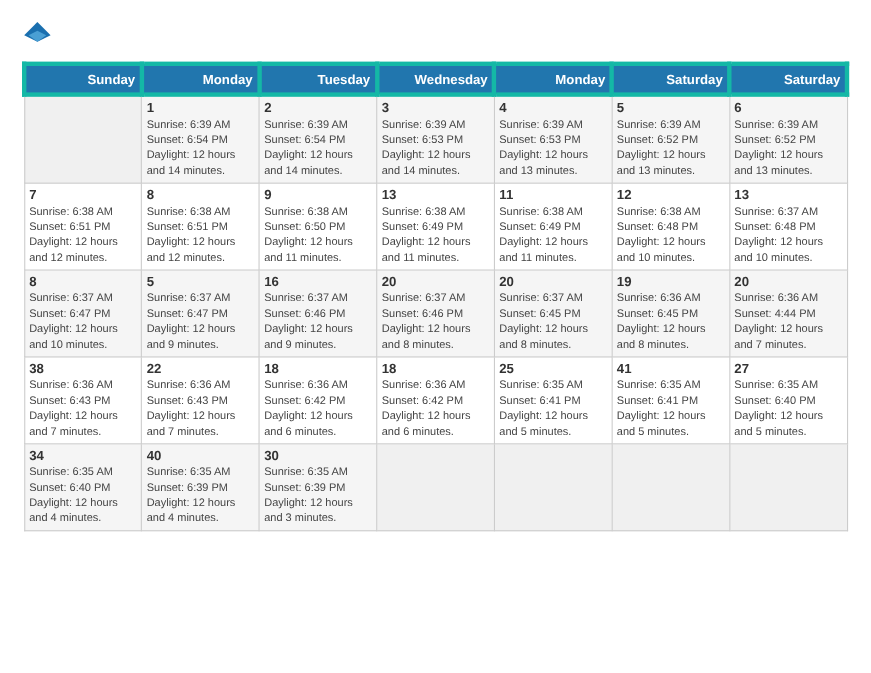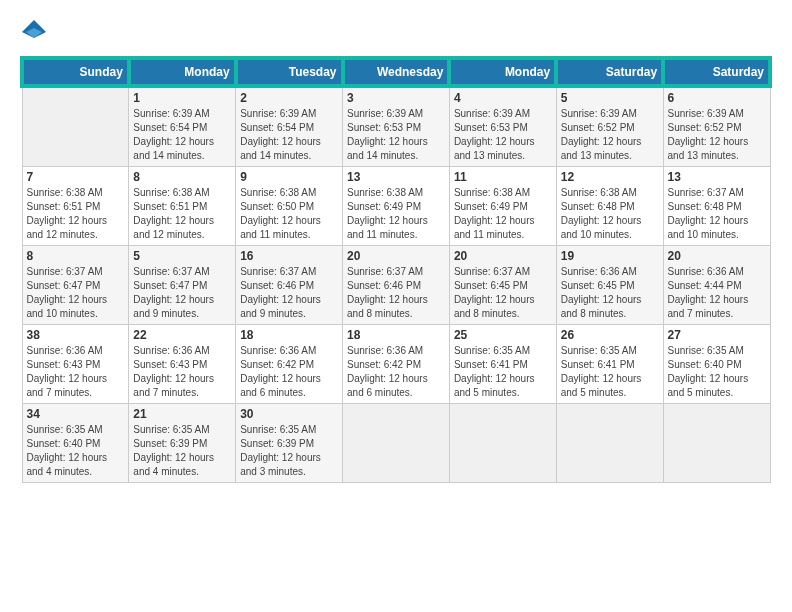--- a/index.html
+++ b/index.html
@@ -362,21 +362,21 @@
           <td>
             <span class="day-number">25</span>
             <div class="day-info">
               <div>Sunrise: 6:35 AM</div>
               <div>Sunset: 6:41 PM</div>
               <div>Daylight: 12 hours</div>
               <div>and 5 minutes.</div>
             </div>
           </td>
           <td>
-            <span class="day-number">26</span>
+            <span class="day-number">41</span>
             <div class="day-info">
               <div>Sunrise: 6:35 AM</div>
               <div>Sunset: 6:41 PM</div>
               <div>Daylight: 12 hours</div>
               <div>and 5 minutes.</div>
             </div>
           </td>
           <td>
             <span class="day-number">27</span>
             <div class="day-info">
@@ -391,21 +391,21 @@
           <td>
             <span class="day-number">34</span>
             <div class="day-info">
               <div>Sunrise: 6:35 AM</div>
               <div>Sunset: 6:40 PM</div>
               <div>Daylight: 12 hours</div>
               <div>and 4 minutes.</div>
             </div>
           </td>
           <td>
-            <span class="day-number">21</span>
+            <span class="day-number">40</span>
             <div class="day-info">
               <div>Sunrise: 6:35 AM</div>
               <div>Sunset: 6:39 PM</div>
               <div>Daylight: 12 hours</div>
               <div>and 4 minutes.</div>
             </div>
           </td>
           <td>
             <span class="day-number">30</span>
             <div class="day-info">

